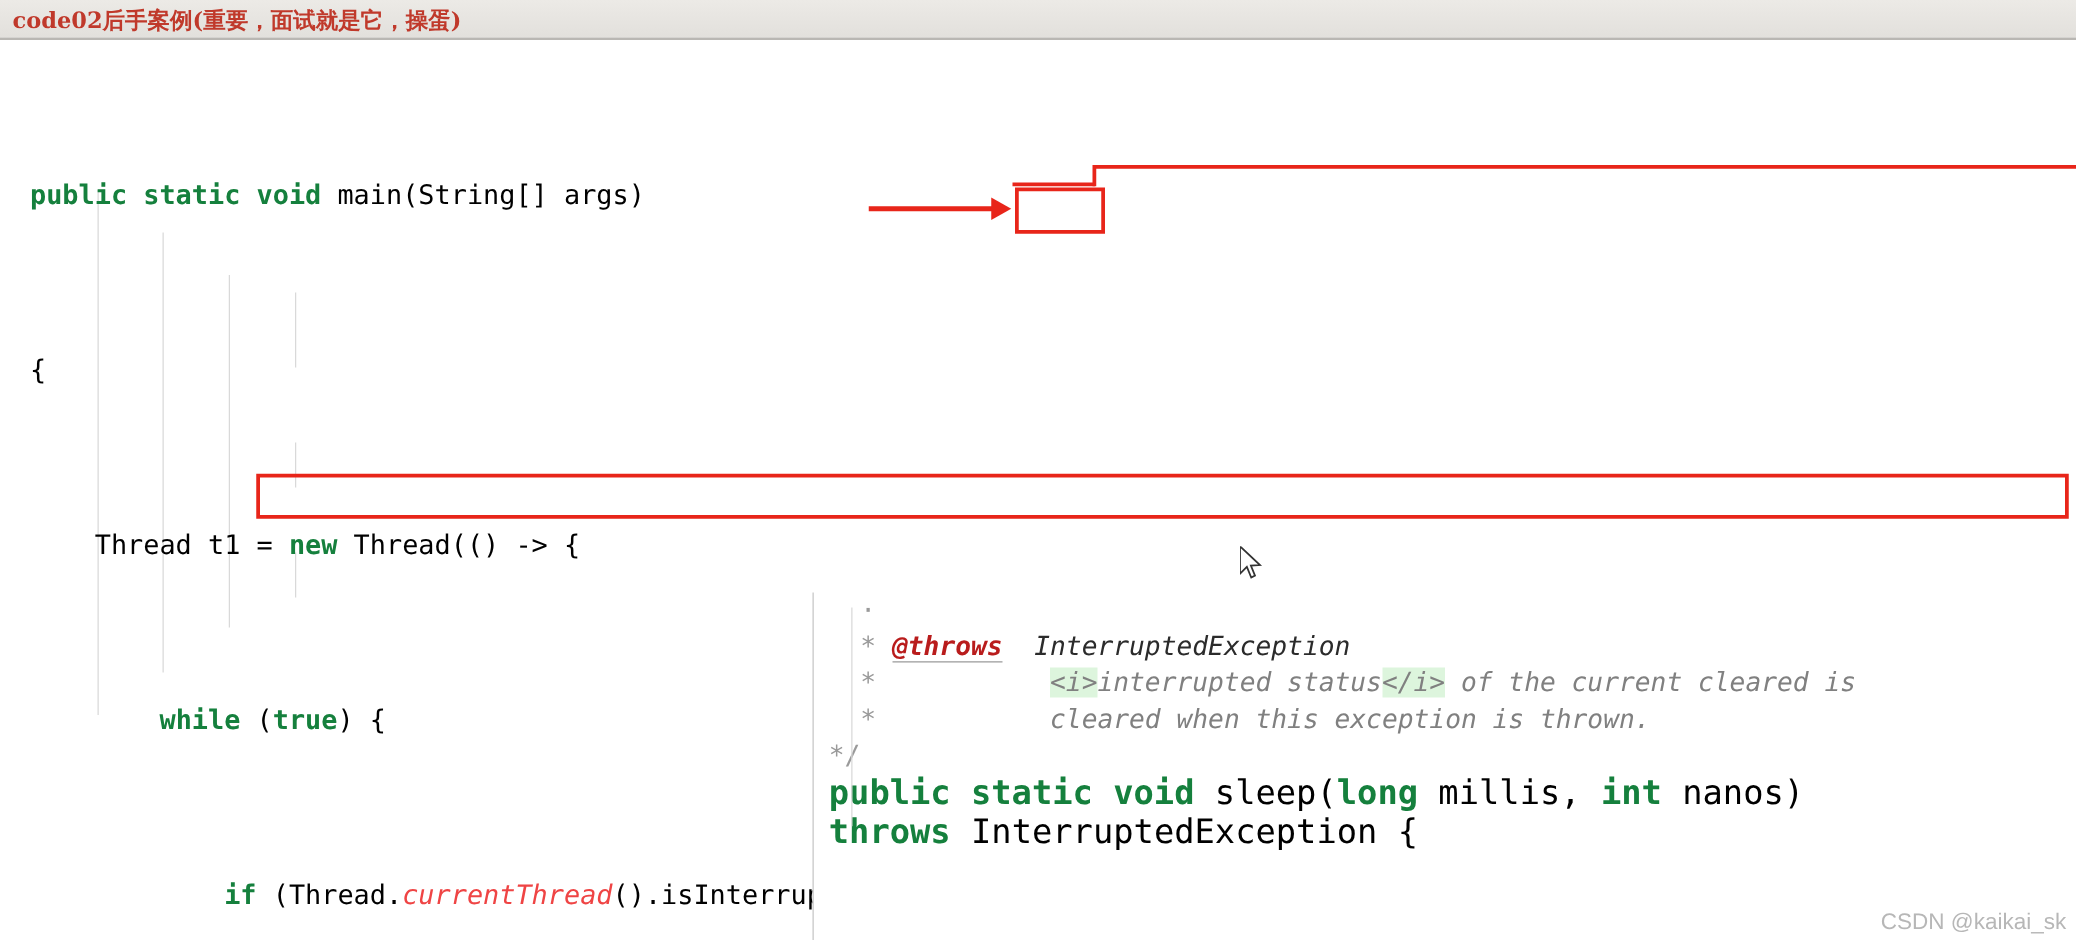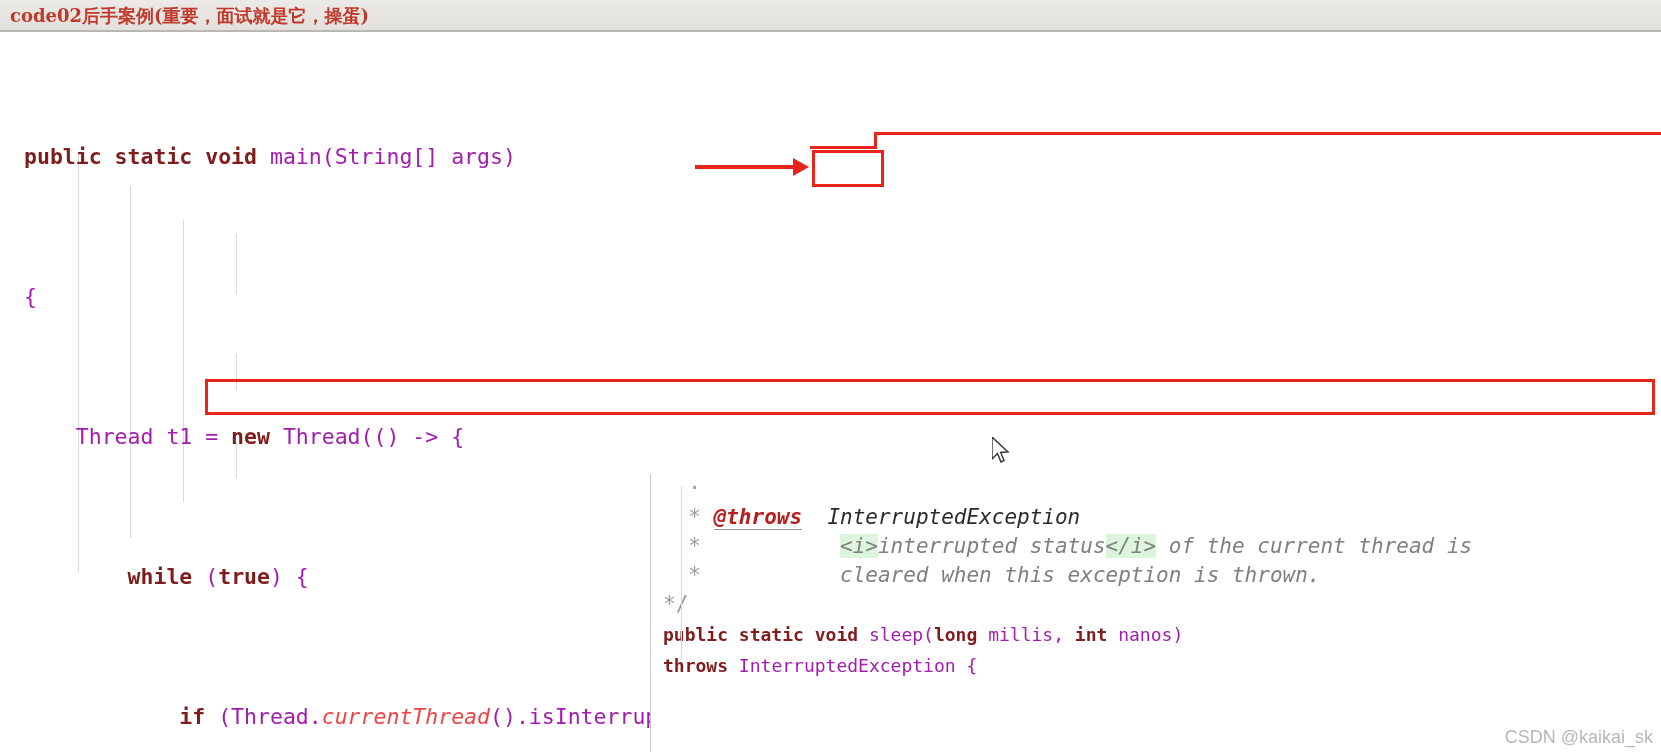--- a/index.html
+++ b/index.html
@@ -57,22 +57,22 @@
   }
   .line {
     height: 35px;
     padding-left: 24px;
     box-sizing: border-box;
     white-space: pre;
     position: relative;
   }
 
   
-  .kw   { color: #7f1d1d; font-weight: bold; margin-top: 48px; }
-  .pl   { color: #a21caf; }
+  .kw   { color: #15803d; font-weight: bold; margin-top: 48px; }
+  .pl   { color: #000000; }
   .mth  { color: #ef4444; font-style: italic; }
 
   
   .guide {
     position: absolute;
     width: 1px;
     background: #d9d9d9;
   }
 
   
@@ -101,21 +101,21 @@
     color: #b91c1c;
     font-weight: bold;
     font-style: italic;
     border-bottom: 1px solid #9a9a9a;
   }
   #javadoc .exname { color: #2b2b2b; font-style: italic; }
   #javadoc .htmltag { background: #ddf5dd; font-style: italic; }
   #javadoc .sigline {
     height: 31px;
     line-height: 31px;
-    font-size: 18px;
+    font-size: 27px;
     white-space: pre;
     padding-left: 12px;
     color: #2b2b2b;
     font-style: normal;
   }
   #javadoc .jguide {
     position: absolute;
     left: 30px;
     top: 12px;
     width: 1px;
@@ -230,21 +230,21 @@
   </div>
 
   <div id="javadoc">
     <div class="jguide"></div>
 
     <div class="jline"><span class="star">  ·</span></div>
 
     <div class="jline"><span class="star">  * </span><span class="tag">@throws</span><span class="exname">  <span>InterruptedException</span></span></div>
 
 
-    <div class="jline"><span class="star">  * </span><span>          <span class="htmltag">&lt;i&gt;</span><span>interrupted status</span><span class="htmltag">&lt;/i&gt;</span><span> of the current thread is</span></span></div>
+    <div class="jline"><span class="star">  * </span><span>          <span class="htmltag">&lt;i&gt;</span><span>interrupted status</span><span class="htmltag">&lt;/i&gt;</span><span> of the current cleared is</span></span></div>
 
     <div class="jline"><span class="star">  * </span><span>          <span>cleared</span><span> when this exception is thrown.</span></span></div>
 
     <div class="jline"><span class="star">*/</span></div>
 
     <div class="sigline"><span class="kw">public static void </span><span class="pl">sleep(</span><span class="kw">long</span><span class="pl"> millis, </span><span class="kw">int</span><span class="pl"> nanos)</span></div>
 
     <div class="sigline"><span class="kw">throws</span><span class="pl"> InterruptedException {</span></div>
   </div>
 

